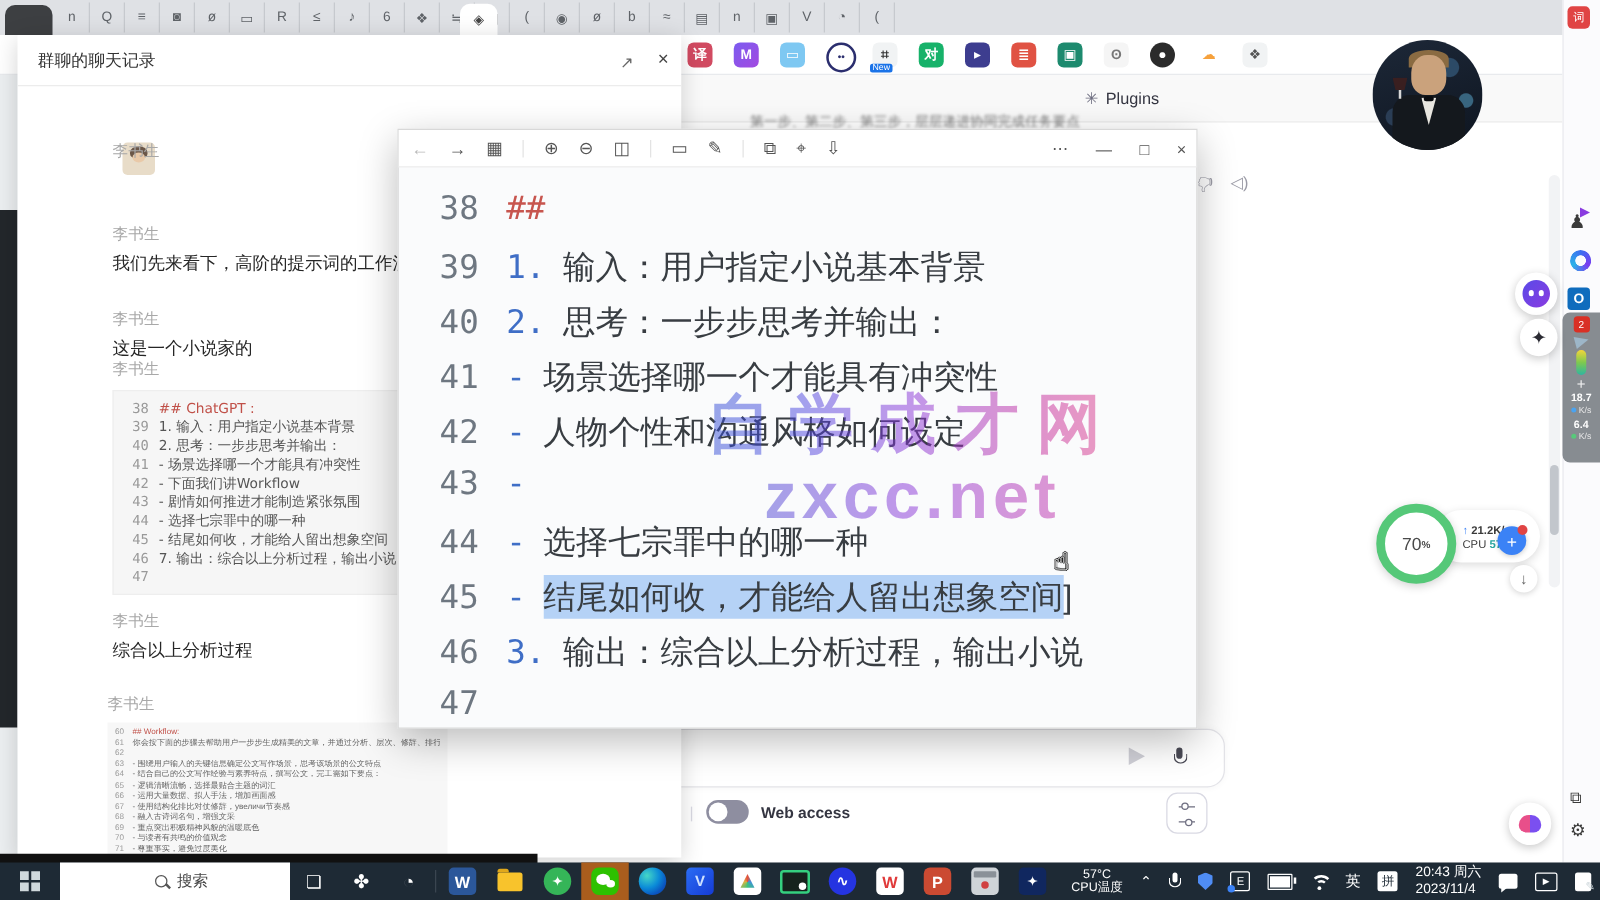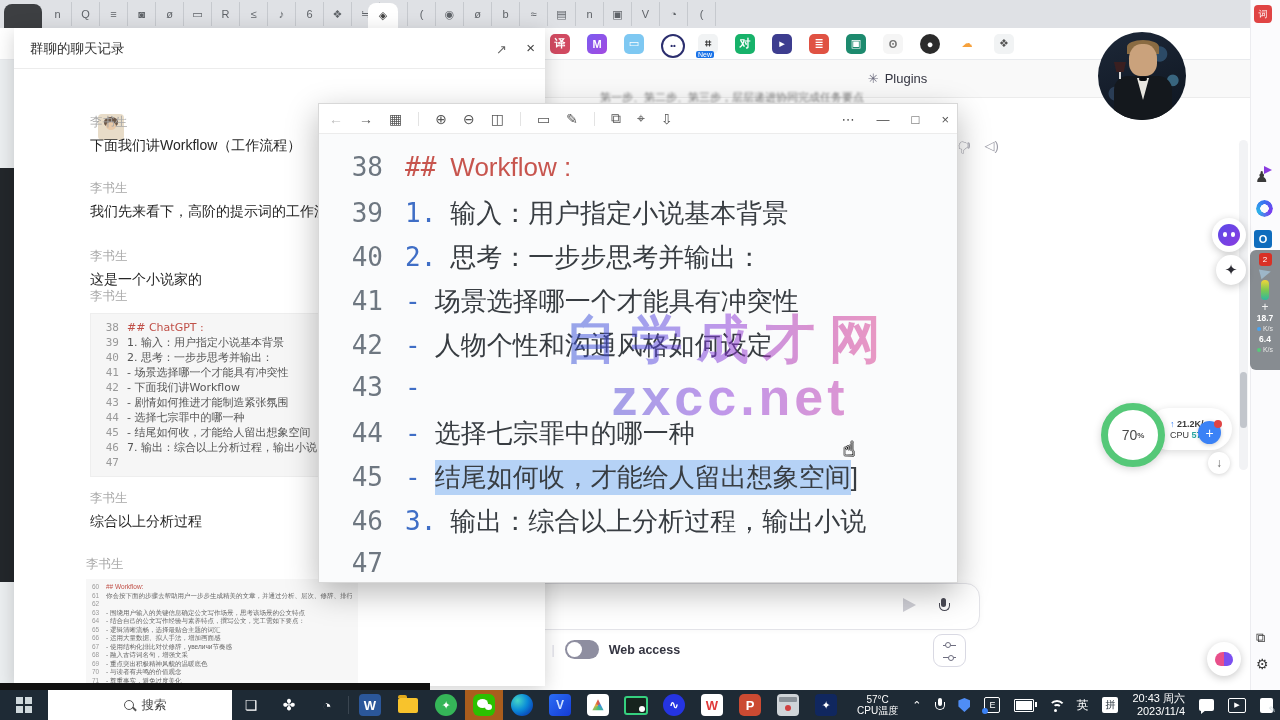--- a/index.html
+++ b/index.html
@@ -179,21 +179,21 @@
   .ebox{width:14px;height:14px;border:1.3px solid #fff;border-radius:2px;color:#fff;font-size:9px;display:flex;align-items:center;justify-content:center;position:relative;}
   .ebox::after{content:"";position:absolute;left:-3px;bottom:-2px;width:6px;height:6px;border-radius:50%;background:#3b82f6;}
   .batt{width:16px;height:9px;border:1.2px solid #fff;border-radius:1px;position:relative;background:#fff;background-clip:content-box;padding:1px;}
   .batt::after{content:"";position:absolute;right:-4px;top:2px;width:2px;height:5px;background:#fff;}
   .wifi{width:14px;height:11px;position:relative;}
   .wifi::before{content:"";position:absolute;left:0;top:0;width:14px;height:14px;border:2px solid #fff;border-radius:50%;clip-path:polygon(50% 50%,0 0,100% 0);}
   .wifi::after{content:"";position:absolute;left:4px;top:4px;width:6px;height:6px;border:2px solid #fff;border-radius:50%;clip-path:polygon(50% 50%,0 0,100% 0);}
   .wifidot{position:absolute;left:6px;top:9px;width:3px;height:3px;border-radius:50%;background:#fff;}
   .lang{font-size:12px;color:#fff;}
   .imebox{width:16px;height:16px;background:#fff;color:#1e2a35;font-size:10px;display:flex;align-items:center;justify-content:center;border-radius:2px;}
-  #clock{font-size:11px;line-height:13px;text-align:right;}
+  #clock{font-size:11px;line-height:13px;text-align:left;}
   .bubble{width:15px;height:12px;background:#fff;border-radius:2px;position:relative;}
   .bubble::after{content:"";position:absolute;left:2px;bottom:-3px;width:0;height:0;border-top:4px solid #fff;border-right:5px solid transparent;}
   .playbox{width:16px;height:13px;border:1.3px solid #fff;border-radius:2px;color:#fff;font-size:7px;display:flex;align-items:center;justify-content:center;}
   .notes{width:13px;height:15px;background:#fff;border-radius:2px;position:relative;}
   .notes::after{content:"✎";position:absolute;right:-3px;bottom:-2px;font-size:9px;color:#cfd8dc;}
 </style>
 </head>
 <body>
 
 <div id="screen">
@@ -416,21 +416,20 @@
   <div class="abs" id="chatwin">
     <div id="chathead">群聊的聊天记录</div>
     <div id="chatshare">↗</div>
     <div id="chatclose">×</div>
     <div id="chatdiv"></div>
 
     <div class="avatarg"></div>
     <div class="msg" style="top:84px;">
       <span class="mname">李书生</span>
       <span class="mtime" style="right:90px;position:absolute;">10-20 20:26:41</span>
-      <div class="mtext">下面我们讲Workflow（工作流程）</div>
     </div>
     <div class="msg" style="top:150px;">
       <span class="mname">李书生</span>
       <div class="mtext">我们先来看下，高阶的提示词的工作流程</div>
     </div>
     <div class="msg" style="top:218px;">
       <span class="mname">李书生</span>
       <div class="mtext">这是一个小说家的</div>
     </div>
     <div class="msg" style="top:258px;">
@@ -565,21 +564,20 @@
       <span>⋯</span>
       <span>—</span>
       <span>□</span>
       <span>×</span>
     </div>
     <div id="vcontent" style="padding-top:18px;">
 
     <div class="vline" data-kind="h">
         <span class="vn">38</span>
         <span class="vm">##</span>
-        <span class="vt">Workflow :</span>
       </div>
         <div class="vline" data-kind="num">
         <span class="vn">39</span>
         <span class="vm">1.</span>
         <span class="vt">输入：用户指定小说基本背景</span>
       </div>
         <div class="vline" data-kind="num">
         <span class="vn">40</span>
         <span class="vm">2.</span>
         <span class="vt">思考：一步步思考并输出：</span>

